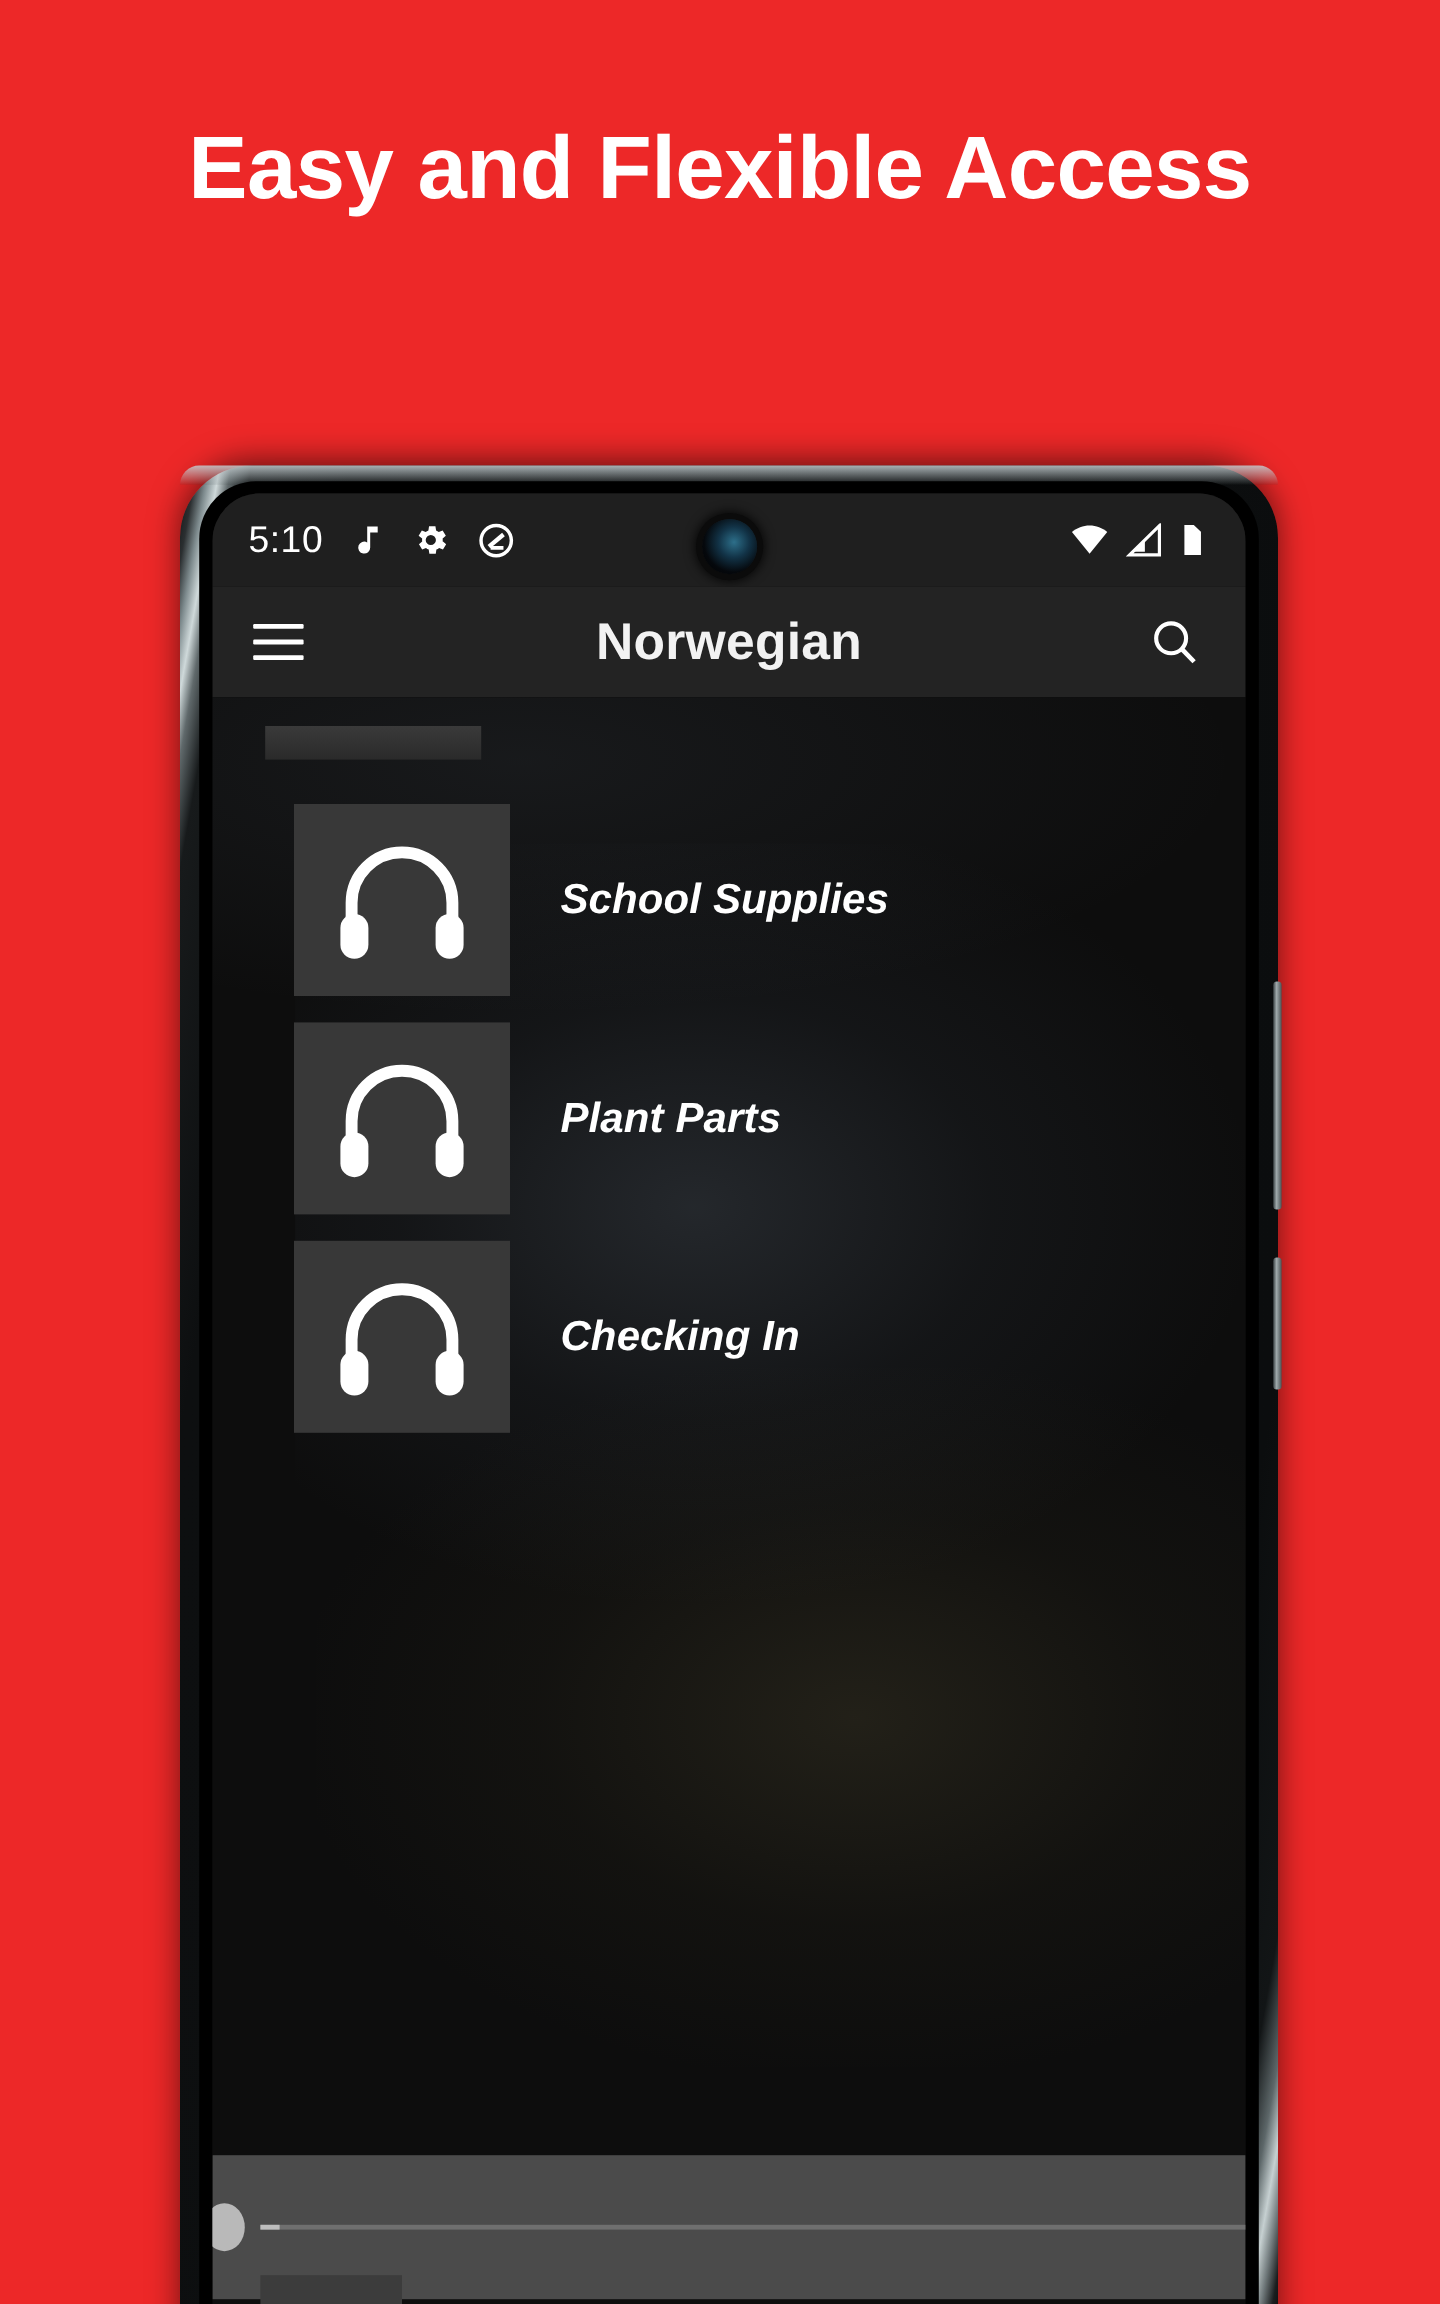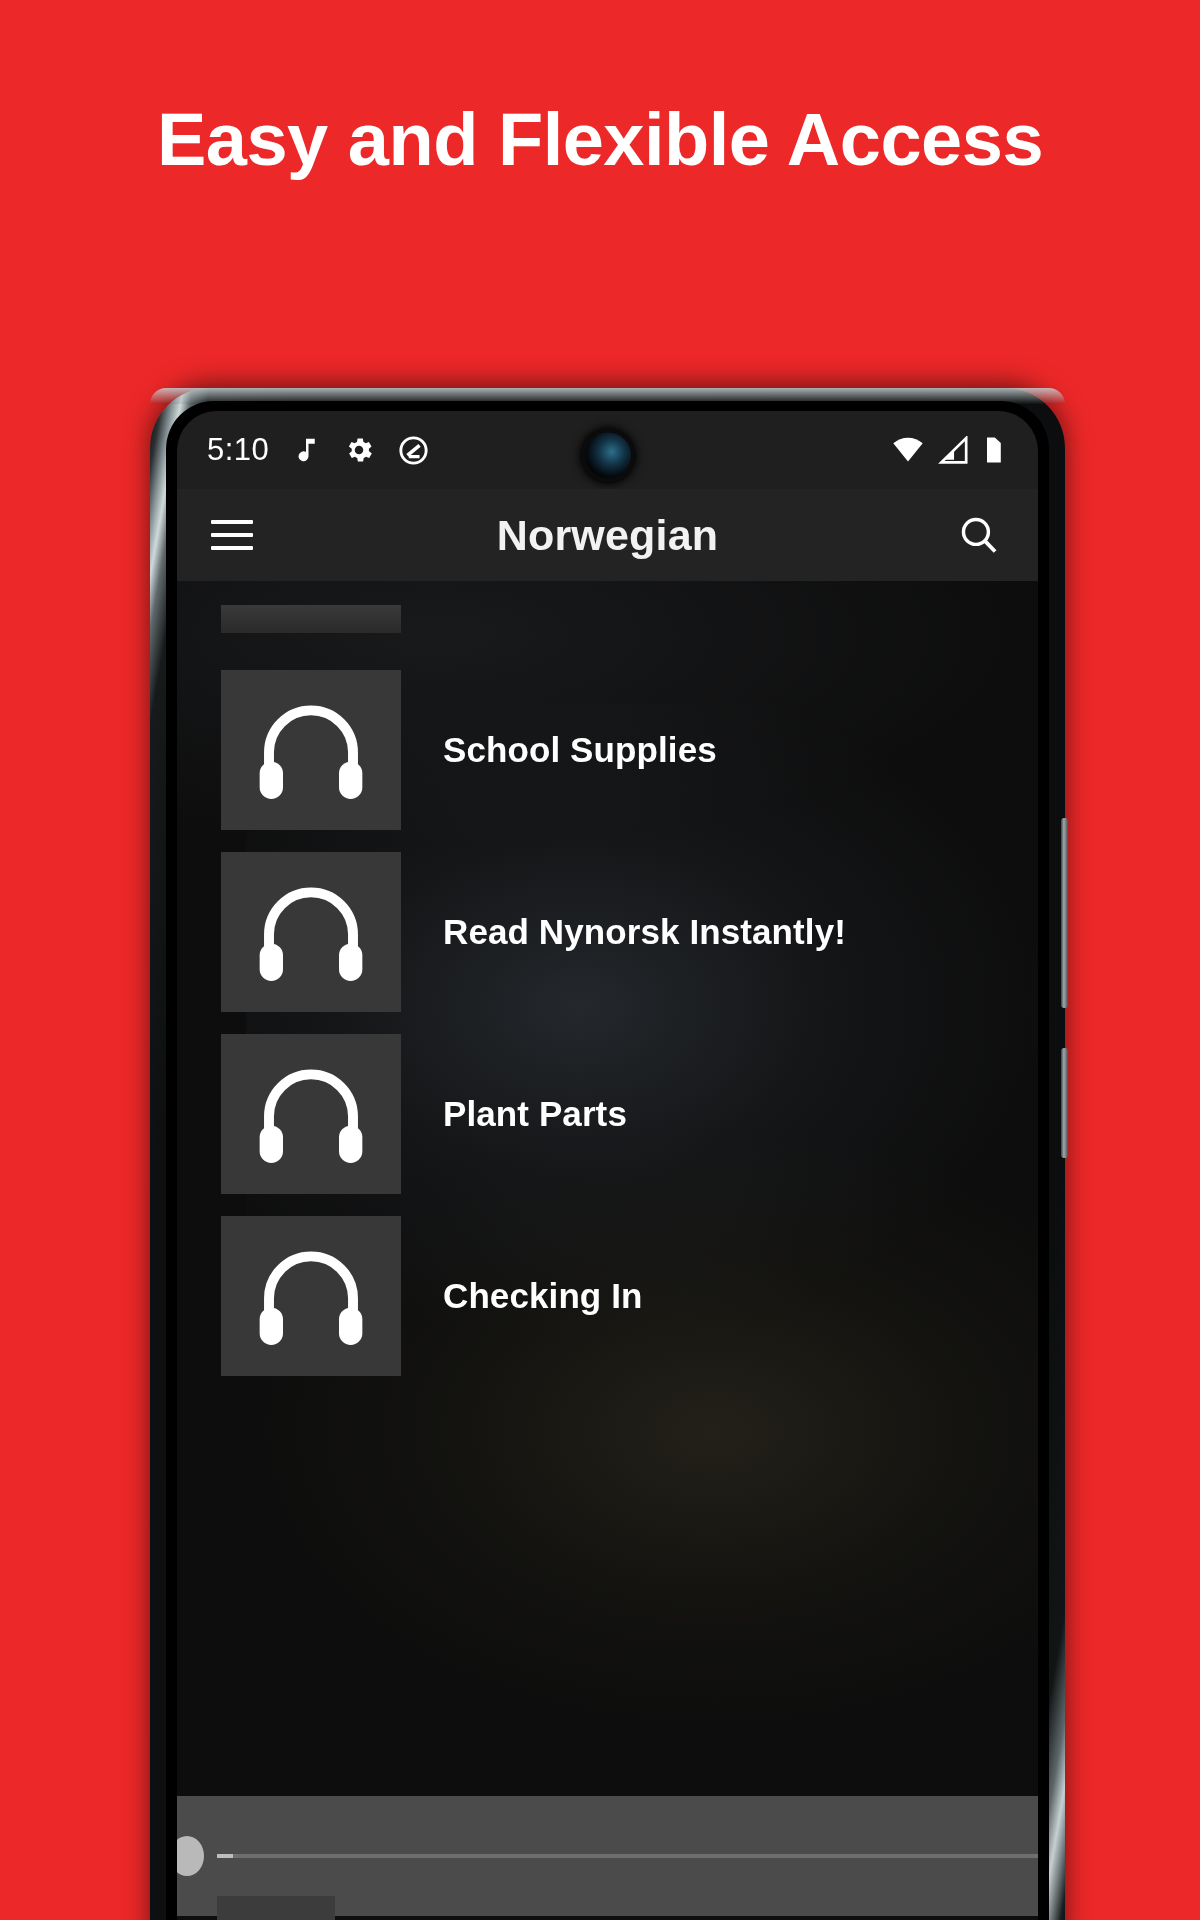--- a/index.html
+++ b/index.html
@@ -155,23 +155,24 @@
     left:44px; top:24px;
     width:180px; height:28px;
     background:linear-gradient(180deg,#3a3a3a,#2a2a2a);
   }
 
   .list { position:relative; padding-top:78px; }
   .list-item {
     display:flex;
     align-items:center;
     height:182px;
-    padding-left:44px;
+    padding-left:68px;
     cursor:pointer;
     position:relative;
+    font-style:italic;
   }
   .thumb {
     width:180px; height:160px;
     background:#383838;
     display:flex;
     align-items:center;
     justify-content:center;
     flex:0 0 auto;
   }
   .item-title {
@@ -304,30 +305,20 @@
             <div class="thumb">
               <svg width="118" height="112" viewBox="0 0 100 96" fill="none">
                 <path d="M14 66 V50 a36 36 0 0 1 72 0 V66" stroke="#fff" stroke-width="8.5" fill="none" stroke-linecap="round"></path>
                 <rect x="6" y="58" width="20" height="32" rx="10" fill="#fff"></rect>
                 <rect x="74" y="58" width="20" height="32" rx="10" fill="#fff"></rect>
               </svg>
             </div>
             <div class="item-title">School Supplies</div>
           </div>
 
-          <div class="list-item">
-            <div class="thumb">
-              <svg width="118" height="112" viewBox="0 0 100 96" fill="none">
-                <path d="M14 66 V50 a36 36 0 0 1 72 0 V66" stroke="#fff" stroke-width="8.5" fill="none" stroke-linecap="round"></path>
-                <rect x="6" y="58" width="20" height="32" rx="10" fill="#fff"></rect>
-                <rect x="74" y="58" width="20" height="32" rx="10" fill="#fff"></rect>
-              </svg>
-            </div>
-            <div class="item-title">Read Nynorsk Instantly!</div>
-          </div>
 
 
           <div class="list-item">
             <div class="thumb">
               <svg width="118" height="112" viewBox="0 0 100 96" fill="none">
                 <path d="M14 66 V50 a36 36 0 0 1 72 0 V66" stroke="#fff" stroke-width="8.5" fill="none" stroke-linecap="round"></path>
                 <rect x="6" y="58" width="20" height="32" rx="10" fill="#fff"></rect>
                 <rect x="74" y="58" width="20" height="32" rx="10" fill="#fff"></rect>
               </svg>
             </div>

